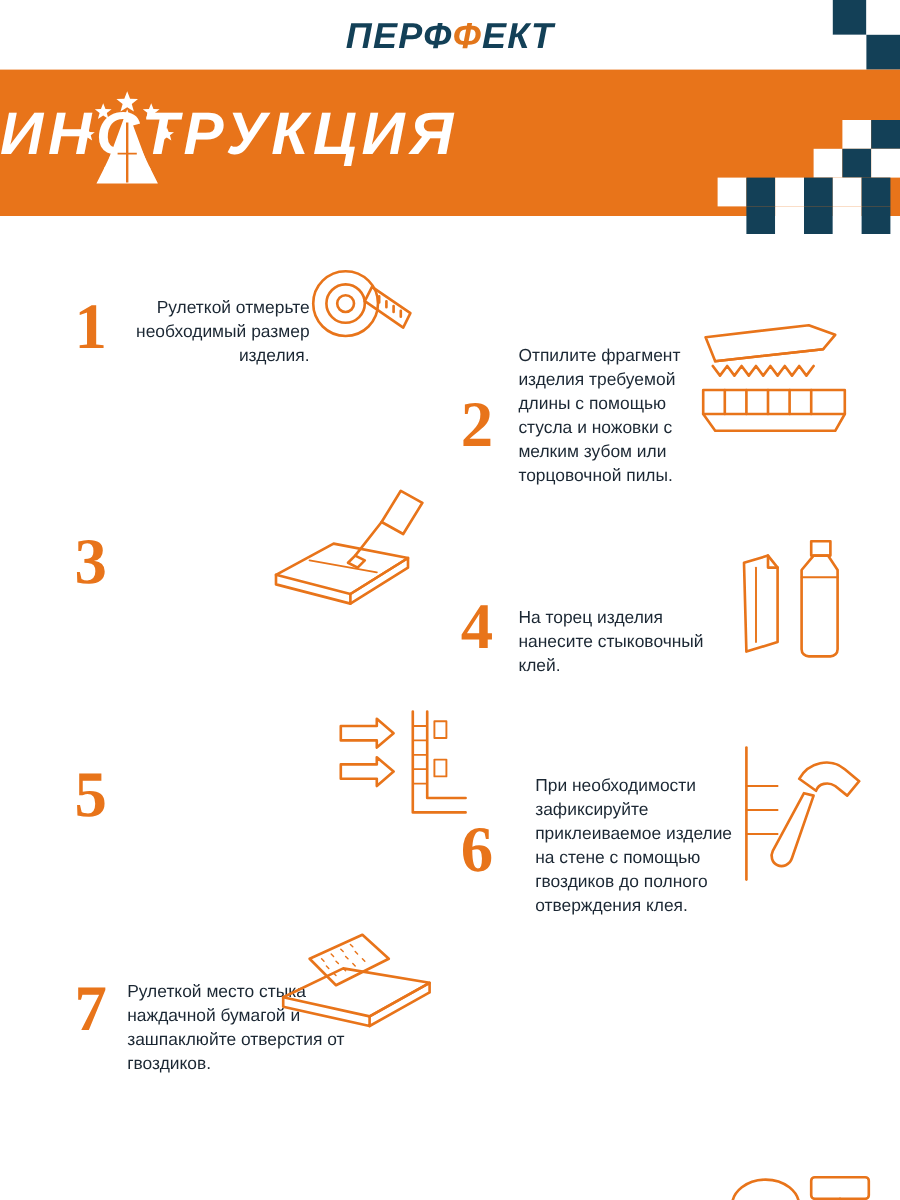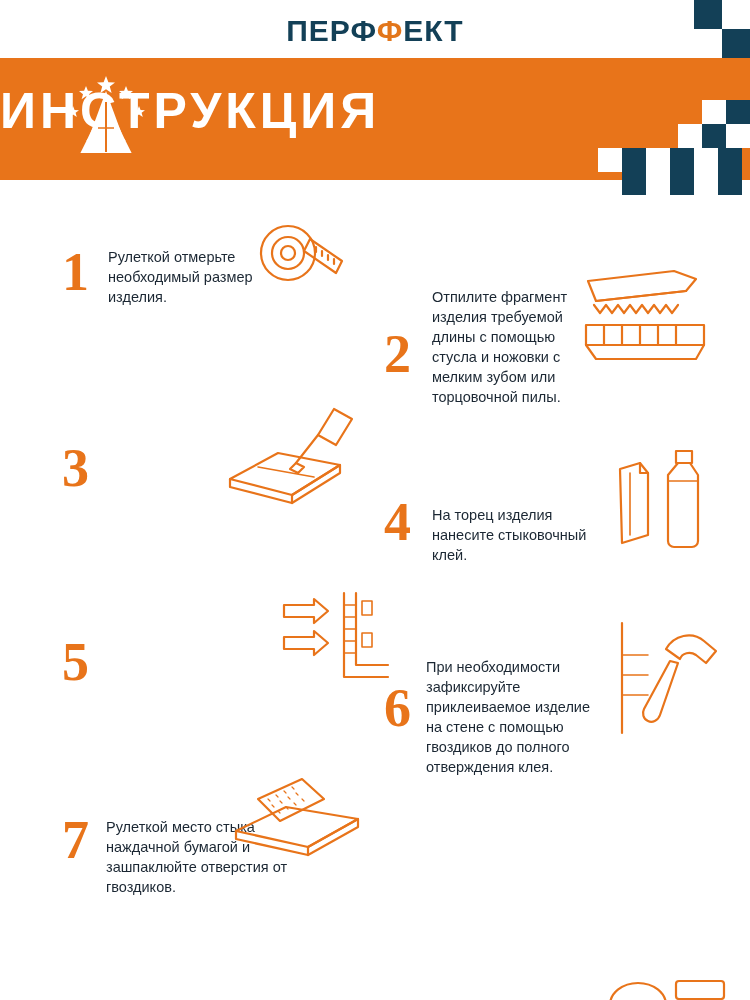--- a/index.html
+++ b/index.html
@@ -14,20 +14,21 @@
     position: relative;
     overflow: hidden;
   }
 
   
   .header {
     position: relative;
     width: 628px;
     height: 195px;
     background: #ffffff;
+    font-style: italic;
   }
   .brand {
     position: absolute;
     top: 14px;
     left: 0;
     width: 750px;
     text-align: center;
     font-size: 30px;
     font-weight: bold;
     letter-spacing: 1px;
@@ -157,21 +158,21 @@
         <polygon points="81,34 82.6,38 87,38.2 83.6,40.8 84.8,45 81,42.6 77.2,45 78.4,40.8 75,38.2 79.4,38"></polygon>
       </g>
     </svg>
   </div>
 </div>
 
 <div class="steps">
 
   <div class="step" style="left:0;top:0;width:400px;height:120px;">
     <div class="step-num" style="left:62px;top:50px;">1</div>
-    <div class="step-text" style="left:108px;top:52px;width:150px;">Рулеткой отмерьте необходимый размер изделия.</div>
+    <div class="step-text" style="left:108px;top:52px;width:150px;text-align:right;">Рулеткой отмерьте необходимый размер изделия.</div>
     <div class="step-icon" style="left:250px;top:22px;">
       <svg width="110" height="90" viewBox="0 0 110 90" fill="none" stroke="#E8741A" stroke-width="2.2" stroke-linejoin="round" stroke-linecap="round">
         <circle cx="38" cy="36" r="27"></circle>
         <circle cx="38" cy="36" r="16"></circle>
         <circle cx="38" cy="36" r="7"></circle>
         <path d="M60 22 L92 44 L86 56 L54 34 Z"></path>
         <path d="M66 30 v5 M72 34 v5 M78 38 v5 M84 42 v5"></path>
       </svg>
     </div>
   </div>
@@ -231,21 +232,21 @@
         <path d="M78 2 v72 h32"></path>
         <path d="M66 14 h12 M66 26 h12 M66 38 h12 M66 50 h12 M66 62 h12" stroke-width="1.5"></path>
         <path d="M84 10 h10 v14 h-10 z" stroke-width="1.6"></path>
         <path d="M84 42 h10 v14 h-10 z" stroke-width="1.6"></path>
       </svg>
     </div>
   </div>
 
   <div class="step" style="left:370px;top:420px;width:380px;height:170px;">
     <div class="step-num" style="left:14px;top:66px;">6</div>
-    <div class="step-text" style="left:56px;top:30px;width:165px;margin-top:12px;">При необходимости зафиксируйте приклеиваемое изделие на стене с помощью гвоздиков до полного отверждения клея.</div>
+    <div class="step-text" style="left:76px;top:30px;width:165px;">При необходимости зафиксируйте приклеиваемое изделие на стене с помощью гвоздиков до полного отверждения клея.</div>
     <div class="step-icon" style="left:234px;top:0px;">
       <svg width="130" height="130" viewBox="0 0 130 130" fill="none" stroke="#E8741A" stroke-width="2.2" stroke-linejoin="round" stroke-linecap="round">
         <path d="M18 8 v110"></path>
         <path d="M18 40 h26 M18 60 h26 M18 80 h26" stroke-width="1.5"></path>
         <path d="M62 34 c8 -14 26 -18 38 -8 l12 10 l-10 12 l-10 -8 c-6 -4 -14 -2 -16 4 z"></path>
         <path d="M74 48 l-18 52 c-2 6 -8 8 -12 6 c-5 -2 -6 -8 -4 -12 l26 -48 z"></path>
       </svg>
     </div>
   </div>
 

